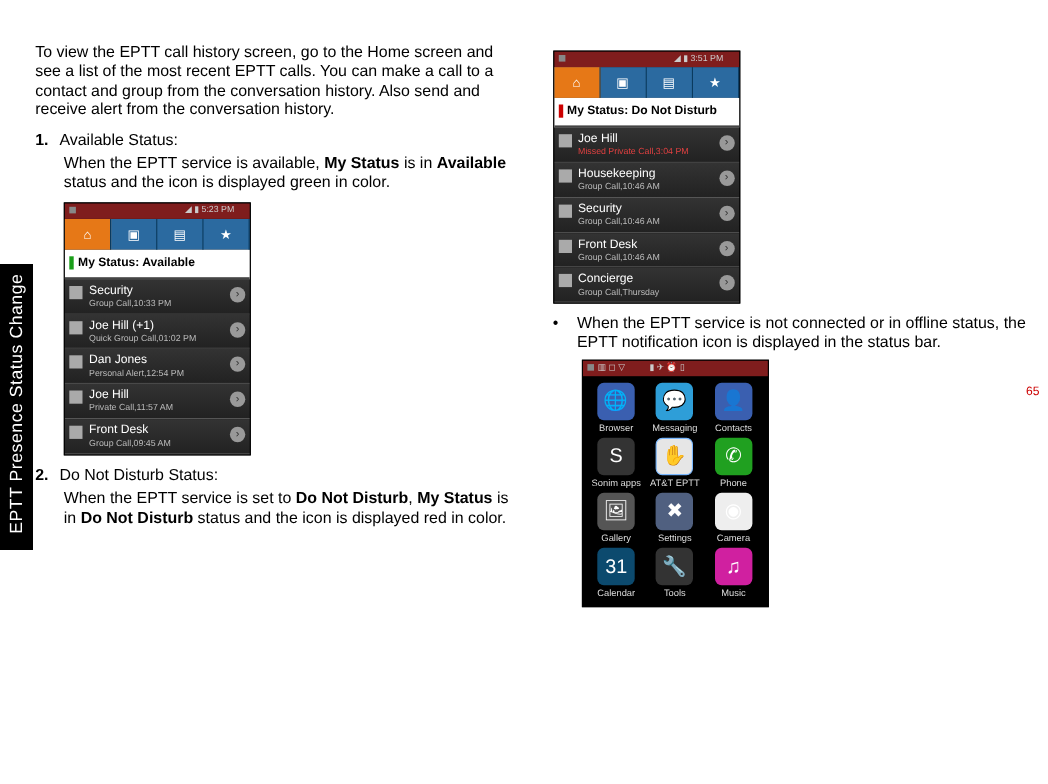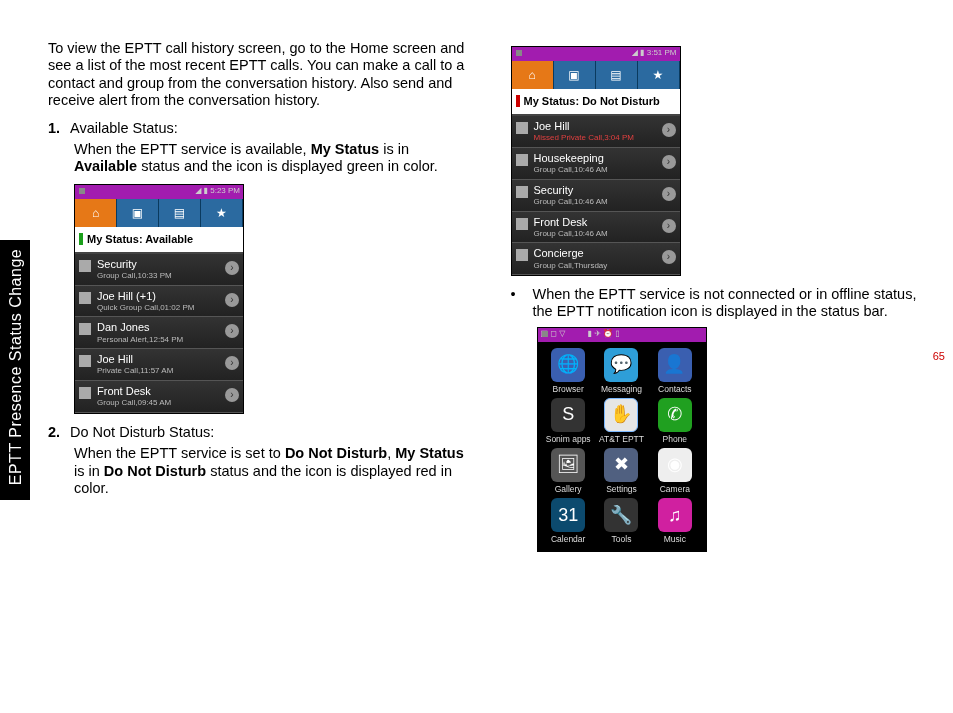--- a/index.html
+++ b/index.html
@@ -27,21 +27,21 @@
     transform: rotate(-90deg);
     color: #fff;
     font-size: 16px;
     font-weight: normal;
     text-align: center;
     font-family: "Arial Narrow", Arial, sans-serif;
     letter-spacing: 0.5px;
   }
   .page {
     position: absolute;
-    left: 48px;
+    left: 32px;
     top: 40px;
     right: 20px;
     display: flex;
     gap: 40px;
   }
   .col {
     flex: 1;
     font-size: 14.5px;
     line-height: 1.2;
   }
@@ -62,25 +62,25 @@
     background: #000;
     color: #fff;
     font-size: 10px;
     margin-left: 26px;
     margin-top: 6px;
     margin-bottom: 10px;
   }
   .phone.home { margin-left: 0; }
   .statusbar {
     height: 14px;
-    background: #a21caf;
+    background: #7f1d1d;
     font-size: 8px;
     color: #ccc;
     text-align: right;
-    padding: 1px 3px;
+    padding: 1px 14px;
     position: relative;
   }
   .statusbar::before {
     content: "";
     position: absolute;
     left: 4px; top: 3px;
     width: 6px; height: 6px;
     background: #888;
   }
   .tabbar {

